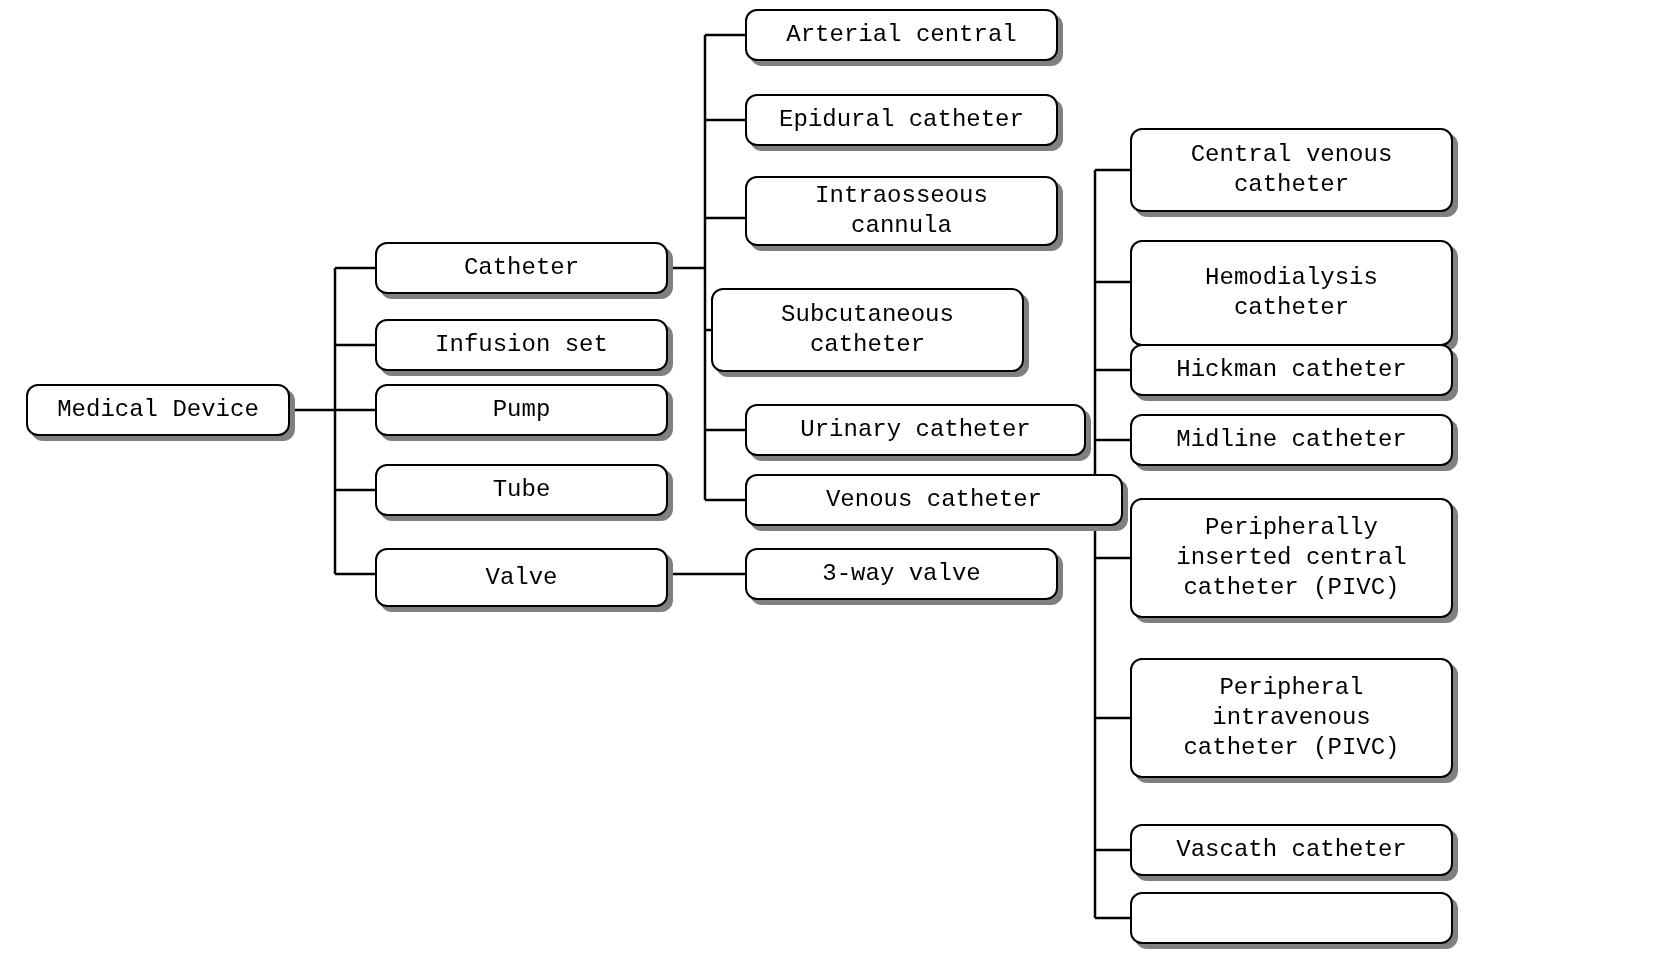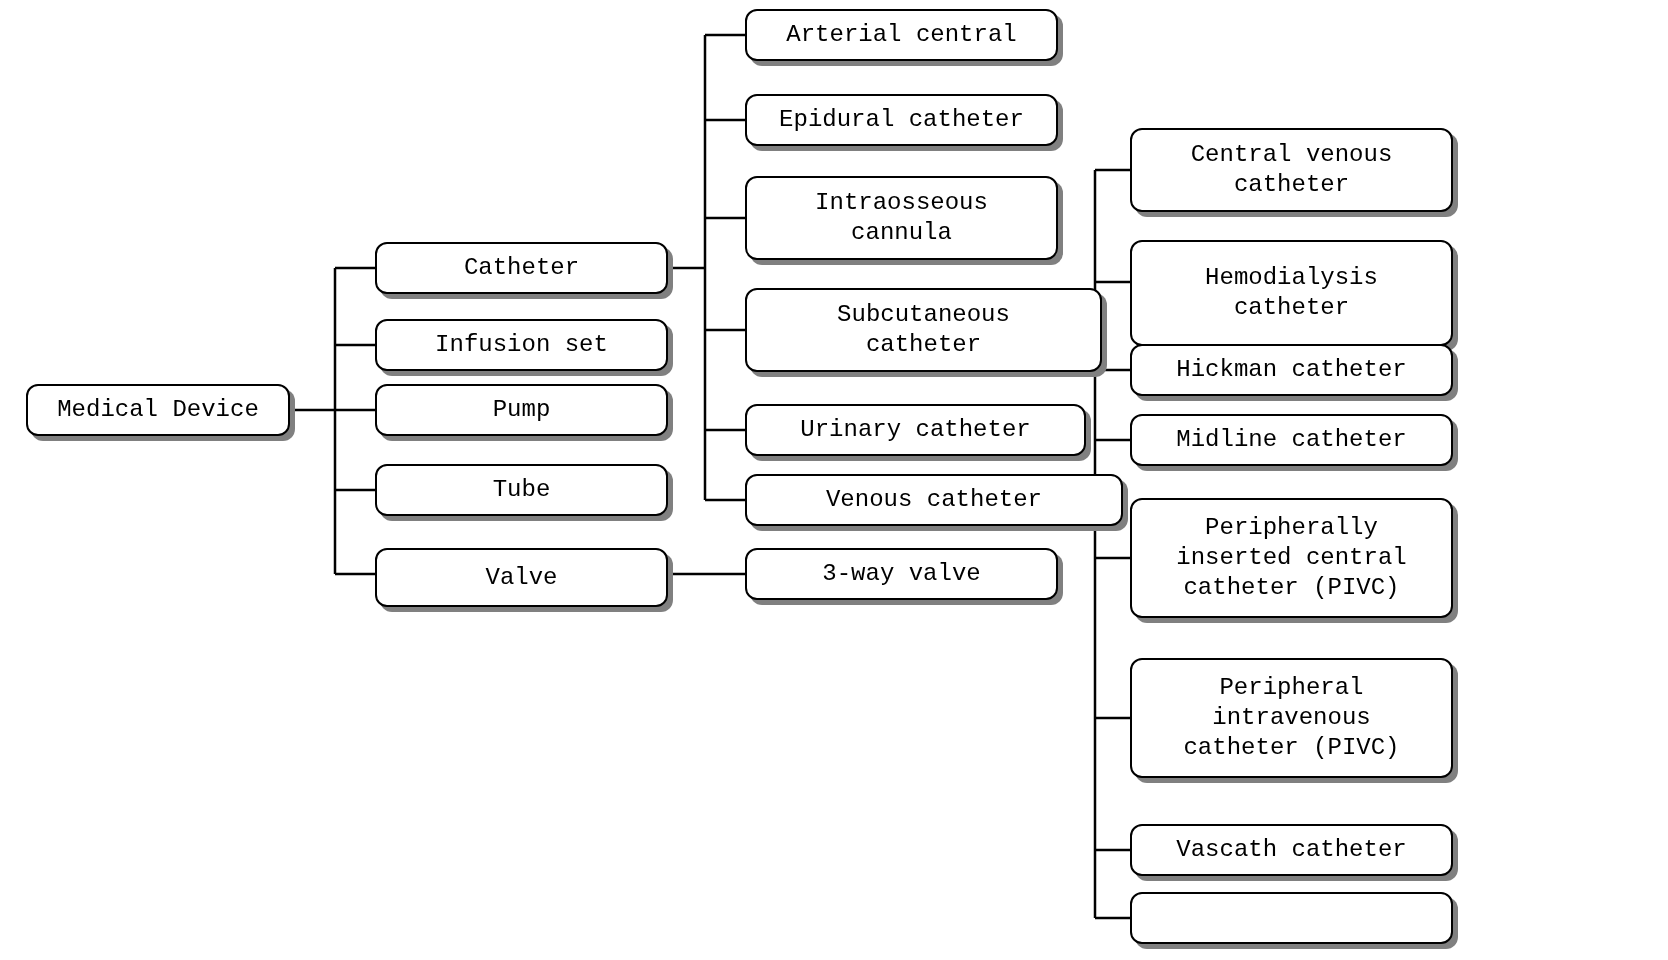--- a/index.html
+++ b/index.html
@@ -85,23 +85,23 @@
   <div class="node" style="left:26px; top:384px; width:264px; height:52px;">Medical Device</div>
 
   <div class="node" style="left:375px; top:242px; width:293px; height:52px;">Catheter</div>
   <div class="node" style="left:375px; top:319px; width:293px; height:52px;">Infusion set</div>
   <div class="node" style="left:375px; top:384px; width:293px; height:52px;">Pump</div>
   <div class="node" style="left:375px; top:464px; width:293px; height:52px;">Tube</div>
   <div class="node" style="left:375px; top:548px; width:293px; height:59px;">Valve</div>
 
   <div class="node" style="left:745px; top:9px; width:313px; height:52px;">Arterial central</div>
   <div class="node" style="left:745px; top:94px; width:313px; height:52px;">Epidural catheter</div>
-  <div class="node" style="left:745px; top:176px; width:313px; height:84px;">Intraosseous
+  <div class="node" style="left:745px; top:176px; width:313px; height:70px;">Intraosseous
 cannula</div>
-  <div class="node" style="left:745px; top:288px; width:357px; height:84px;">Subcutaneous
+  <div class="node" style="left:711px; top:288px; width:313px; height:84px;">Subcutaneous
 catheter</div>
   <div class="node" style="left:745px; top:404px; width:341px; height:52px;">Urinary catheter</div>
   <div class="node" style="left:745px; top:474px; width:378px; height:52px;">Venous catheter</div>
 
   <div class="node" style="left:745px; top:548px; width:313px; height:52px;">3-way valve</div>
 
   <div class="node" style="left:1130px; top:128px; width:323px; height:84px;">Central venous
 catheter</div>
   <div class="node" style="left:1130px; top:240px; width:323px; height:106px;">Hemodialysis
 catheter</div>

